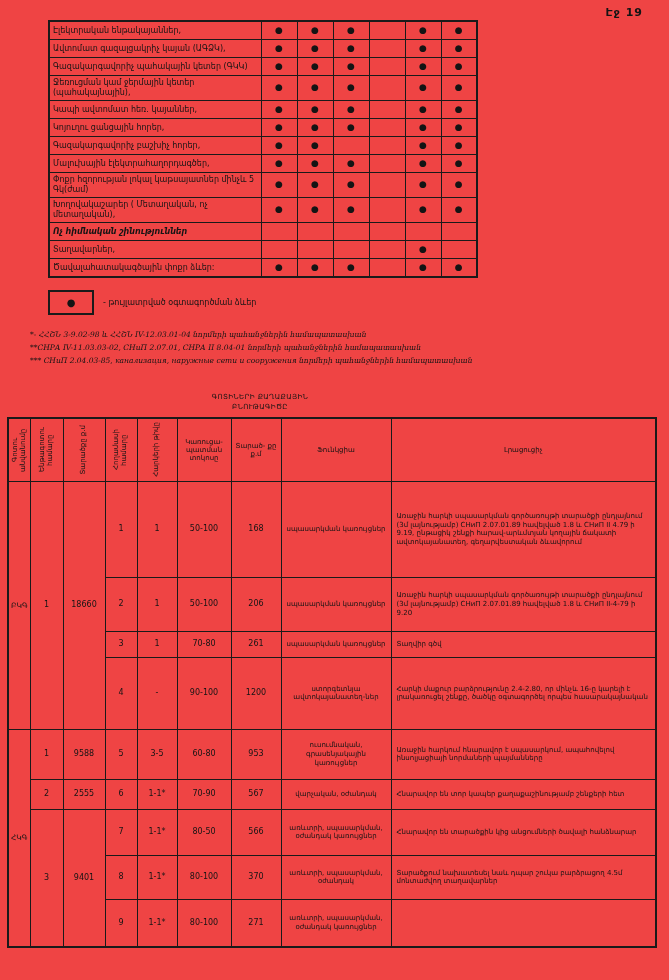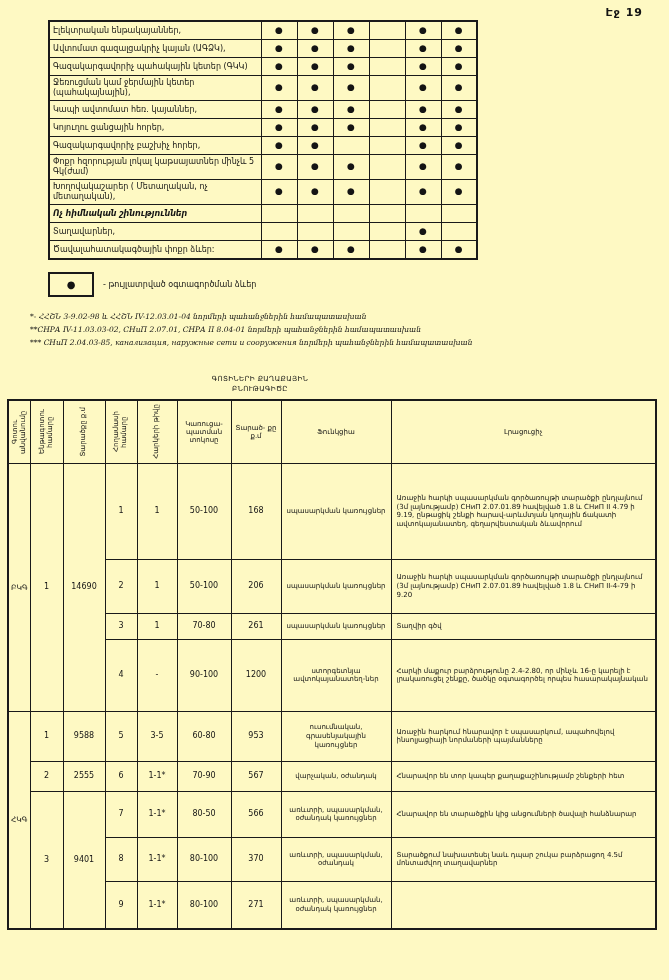--- a/index.html
+++ b/index.html
@@ -1,19 +1,19 @@
 <!DOCTYPE html>
 <html><head>
 <meta charset="utf-8">
 <style>
   html,body{margin:0;padding:0;background:#e8e8e8;}
   .page{
     position:relative;
     width:669px;height:980px;
-    background:#fef9c3;
+    background:#ef4444;
     font-family:"DejaVu Sans", sans-serif;
     color:#141414;
     overflow:hidden;
   }
   .page-label{
     position:absolute;top:6px;right:26px;
     font-size:11px;font-weight:bold;letter-spacing:1px;
   }
   
   .t1wrap{padding:20px 0 0 48px;}
@@ -119,20 +119,29 @@
         <tr>
           <td>Գազակարգավորիչ բաշխիչ հորեր,</td>
           <td class="dot">●</td>
           <td class="dot">●</td>
           <td class="dot"></td>
           <td class="dot"></td>
           <td class="dot">●</td>
           <td class="dot">●</td>
         </tr>
         <tr>
+          <td>Մալուխային էլեկտրահաղորդագծեր,</td>
+          <td class="dot">●</td>
+          <td class="dot">●</td>
+          <td class="dot">●</td>
+          <td class="dot"></td>
+          <td class="dot">●</td>
+          <td class="dot">●</td>
+        </tr>
+        <tr>
           <td>Փոքր հզորության լոկալ կաթսայատներ մինչև 5 Գկ(ժամ)</td>
           <td class="dot">●</td>
           <td class="dot">●</td>
           <td class="dot">●</td>
           <td class="dot"></td>
           <td class="dot">●</td>
           <td class="dot">●</td>
         </tr>
         <tr>
           <td>Խողովակաշարեր ( Մետաղական, ոչ մետաղական),</td>
@@ -222,21 +231,21 @@
         <th>Կառուցա- պատման տոկոսը</th>
         <th>Տարած- քը ք.մ</th>
         <th>Ֆունկցիա</th>
         <th>Լրացուցիչ</th>
       </tr>
     </thead>
     <tbody>
       <tr class="h96">
         <td class="zone" rowspan="4">ԲԿԳ</td>
         <td rowspan="4">1</td>
-        <td rowspan="4">14690</td>
+        <td rowspan="4">18660</td>
         <td>1</td>
         <td>1</td>
         <td>50-100</td>
         <td>168</td>
         <td class="func">սպասարկման կառույցներ</td>
         <td class="note">Առաջին հարկի սպասարկման գործառույթի տարածքի ընդլայնում (3մ լայնությամբ) СНиП 2.07.01.89 հավելված 1.8 և СНиП II 4.79 ի 9.19, ընթացիկ շենքի հարավ-արևմտյան կողային ճակատի ավտոկայանատեղ, գեղարվեստական ձևավորում</td>
       </tr>
       <tr class="h54">
         <td>2</td>
         <td>1</td>

